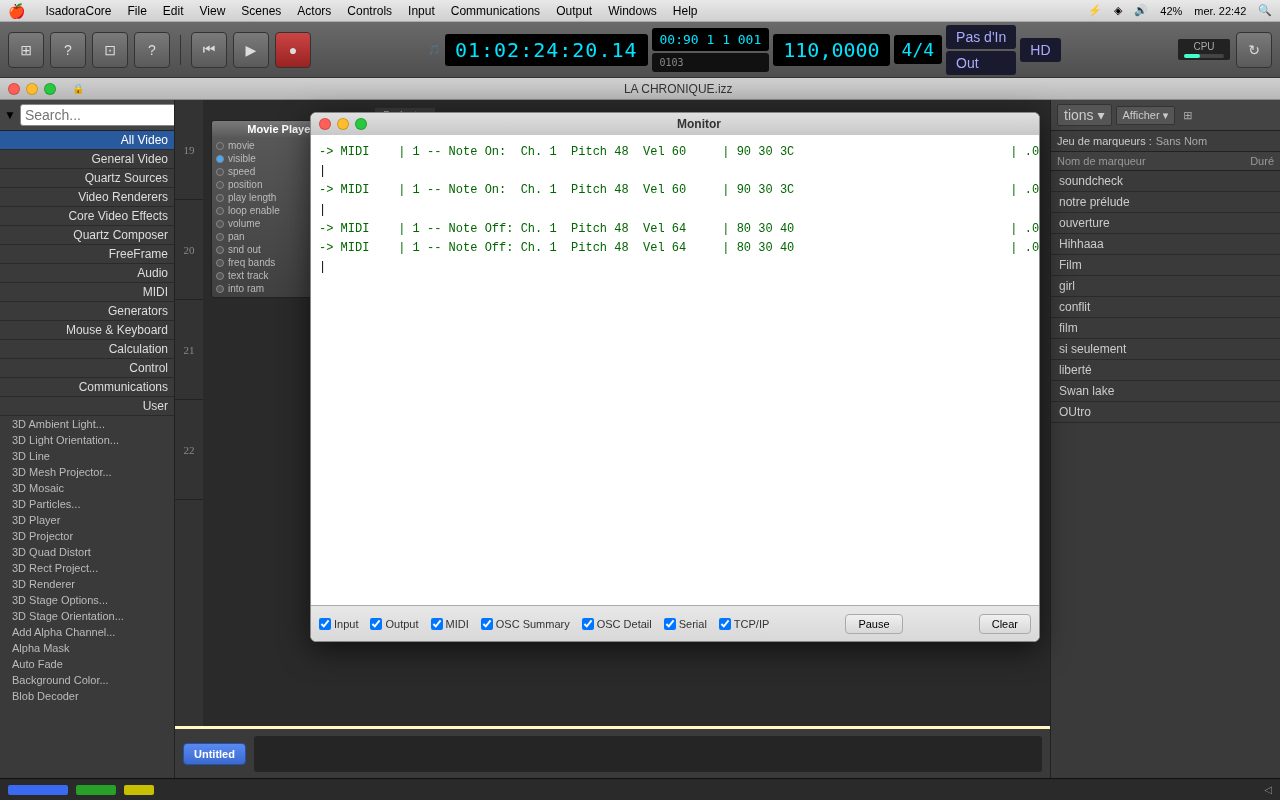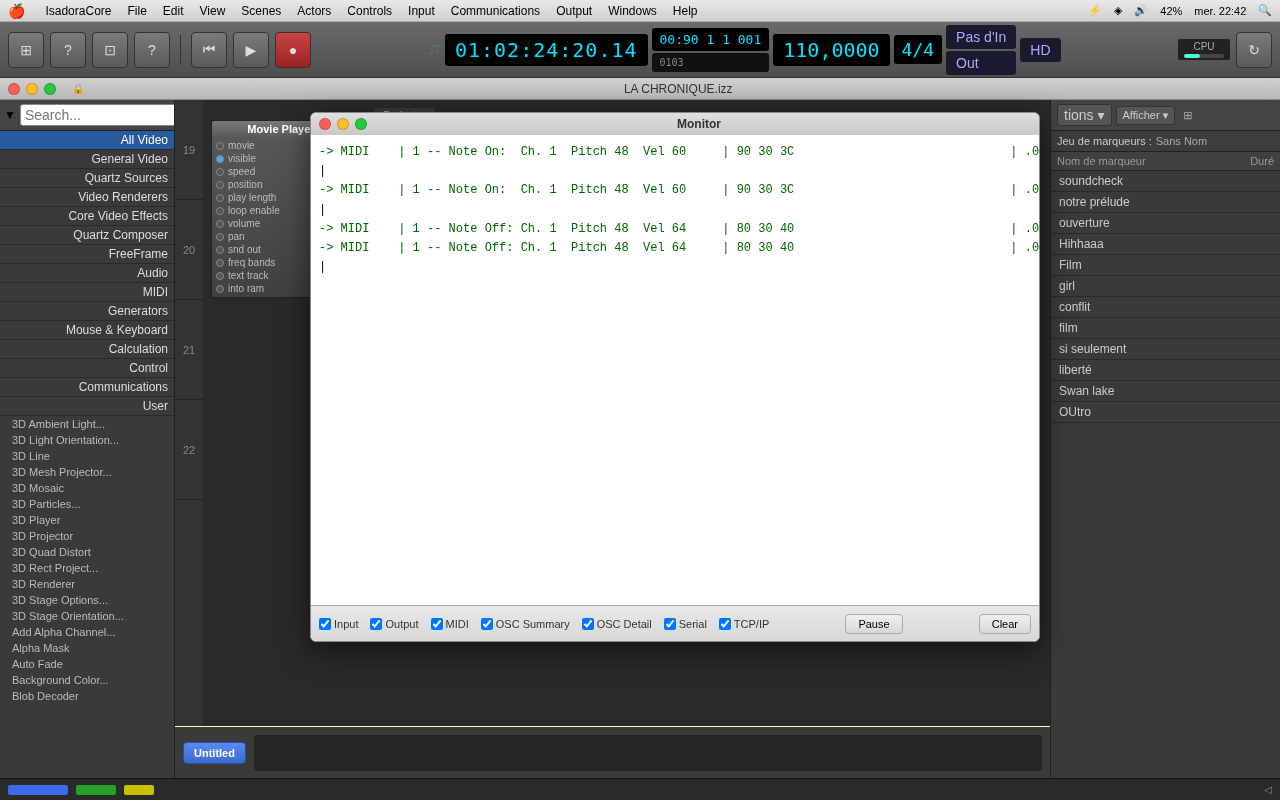--- a/index.html
+++ b/index.html
@@ -261,20 +261,21 @@
     
     .scene-numbers {
       position: absolute;
       left: 0;
       top: 0;
       width: 28px;
       height: 100%;
       background: #333;
       display: flex;
       flex-direction: column;
+      font-family: Liberation Serif, serif;
     }
     .scene-num {
       height: 100px;
       display: flex;
       align-items: center;
       justify-content: center;
       font-size: 11px;
       color: #888;
       border-bottom: 1px solid #222;
     }
@@ -380,21 +381,21 @@
       font-size: 12px;
       color: #ccc;
       cursor: pointer;
       border-bottom: 1px solid #2a2a2a;
     }
 
     
     .scene-bar {
       height: 52px;
       background: #3a3a3a;
-      border-top: 1px solid #fef9c3;
+      border-top: 3px solid #fef9c3;
       display: flex;
       align-items: center;
       padding: 4px 8px;
       gap: 8px;
     }
     .scene-btn {
       background: linear-gradient(to bottom, #5a8af0, #3a6ad0);
       color: #fff;
       border: 1px solid #2255aa;
       border-radius: 4px;

